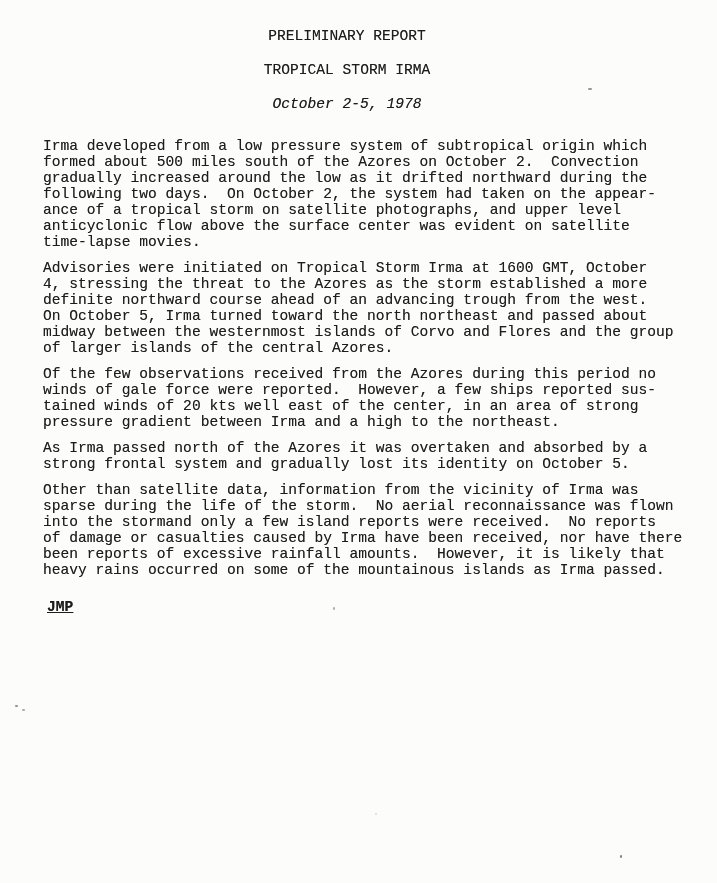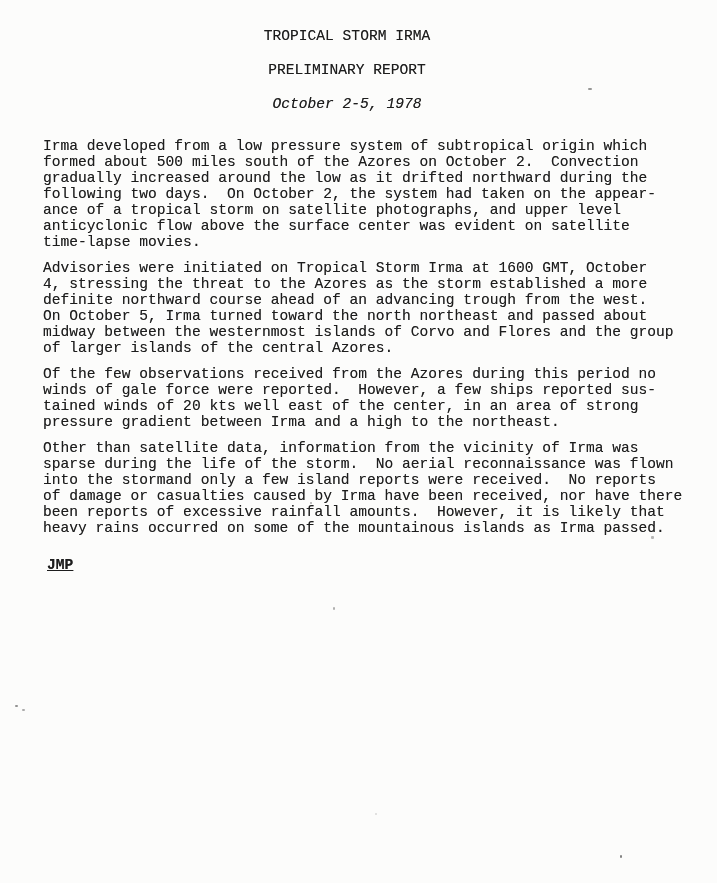--- a/index.html
+++ b/index.html
@@ -63,42 +63,44 @@
   .speck-6 { left: 310px; top: 502px; width: 2px; height: 2px; background: rgba(0,0,0,0.32); }
   .speck-7 { left: 333px; top: 607px; width: 2px; height: 3px; background: rgba(0,0,0,0.30); }
 </style>
 </head>
 <body>
 
 <div class="page">
   <div class="content">
 
     <div class="title-block">
+      <div class="title-line">PRELIMINARY REPORT</div>
       <div class="title-line">TROPICAL STORM IRMA</div>
-      <div class="title-line">PRELIMINARY REPORT</div>
       <div class="title-line">October 2-5, 1978</div>
     </div>
 
     <p class="para">Irma developed from a low pressure system of subtropical origin which
 formed about 500 miles south of the Azores on October 2.  Convection
 gradually increased around the low as it drifted northward during the
 following two days.  On October 2, the system had taken on the appear-
 ance of a tropical storm on satellite photographs, and upper level
 anticyclonic flow above the surface center was evident on satellite
 time-lapse movies.</p>
     <p class="para">Advisories were initiated on Tropical Storm Irma at 1600 GMT, October
 4, stressing the threat to the Azores as the storm established a more
 definite northward course ahead of an advancing trough from the west.
 On October 5, Irma turned toward the north northeast and passed about
 midway between the westernmost islands of Corvo and Flores and the group
 of larger islands of the central Azores.</p>
     <p class="para">Of the few observations received from the Azores during this period no
 winds of gale force were reported.  However, a few ships reported sus-
 tained winds of 20 kts well east of the center, in an area of strong
 pressure gradient between Irma and a high to the northeast.</p>
+    <p class="para">As Irma passed north of the Azores it was overtaken and absorbed by a
+strong frontal system and gradually lost its identity on October 5.</p>
     <p class="para">Other than satellite data, information from the vicinity of Irma was
 sparse during the life of the storm.  No aerial reconnaissance was flown
 into the stormand only a few island reports were received.  No reports
 of damage or casualties caused by Irma have been received, nor have there
 been reports of excessive rainfall amounts.  However, it is likely that
 heavy rains occurred on some of the mountainous islands as Irma passed.</p>
 
     <div class="signature">JMP</div>
   </div>
 

